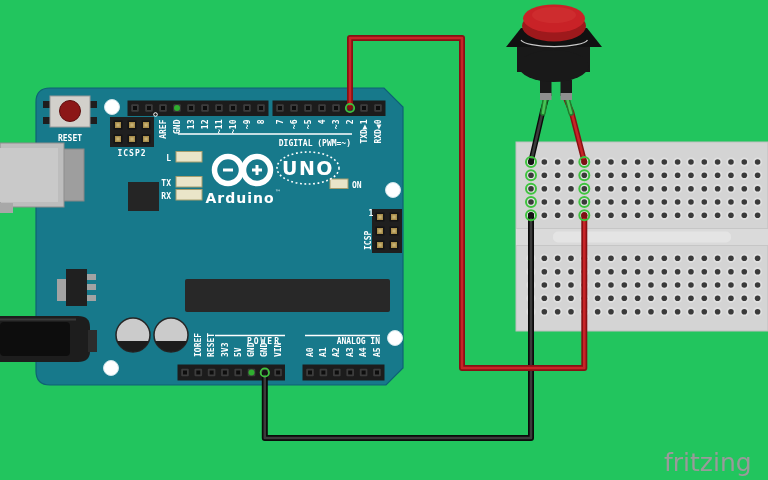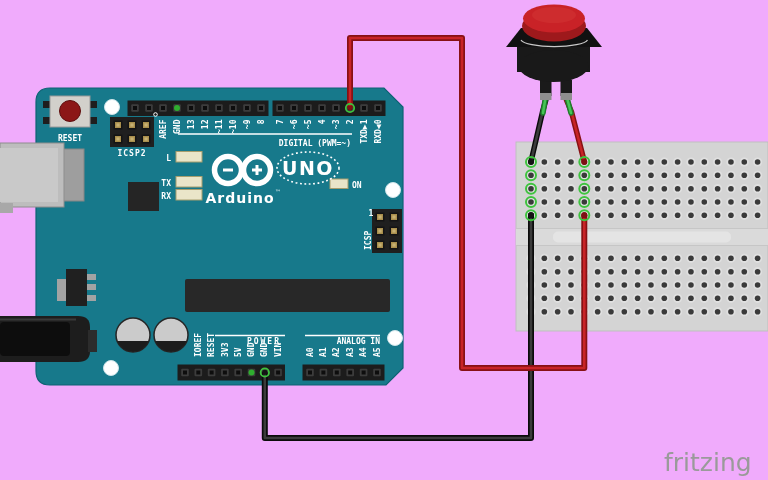--- a/index.html
+++ b/index.html
@@ -1,16 +1,16 @@
 <!DOCTYPE html>
 <html><head>
 <meta charset="utf-8">
 <style>
   html,body{margin:0;padding:0;background:#fff}
-  .stage{position:relative;width:768px;height:480px;background:#f0abfc;overflow:hidden;
+  .stage{position:relative;width:768px;height:480px;background:#22c55e;overflow:hidden;
          font-family:"DejaVu Sans",sans-serif}
   svg{display:block}
   text{user-select:none}
   .pl{font:bold 8px "DejaVu Sans Mono","DejaVu Sans",monospace;fill:#ffffff}
   .cap{font:bold 8px "DejaVu Sans Mono","DejaVu Sans",monospace;fill:#ffffff}
   .brand{font:bold 14px "DejaVu Sans",sans-serif;fill:#ffffff;letter-spacing:1px}
   .tm{font:6px "DejaVu Sans",sans-serif;fill:#ffffff}
   .uno{font:bold 19px "DejaVu Sans",sans-serif;fill:#ffffff;letter-spacing:1.5px}
   .wm{font:25px "DejaVu Sans",sans-serif;fill:#9a9a9a}
   .wo-black{stroke:#0b0b0b;stroke-width:6;fill:none;stroke-linecap:round;stroke-linejoin:round}

